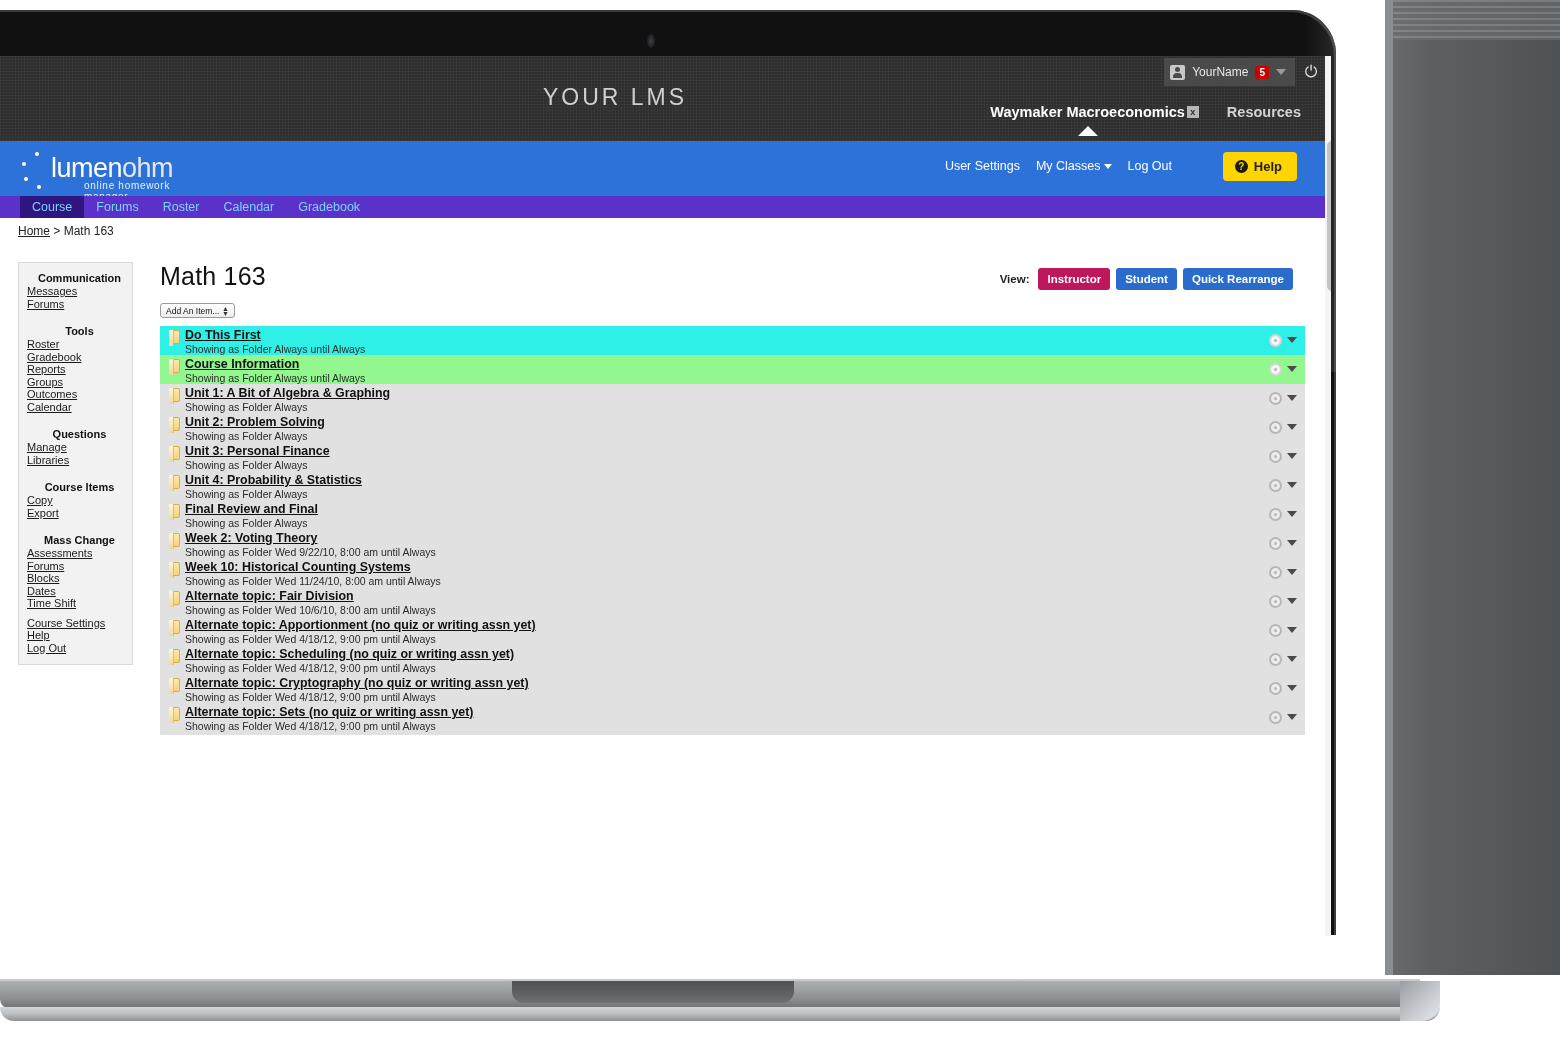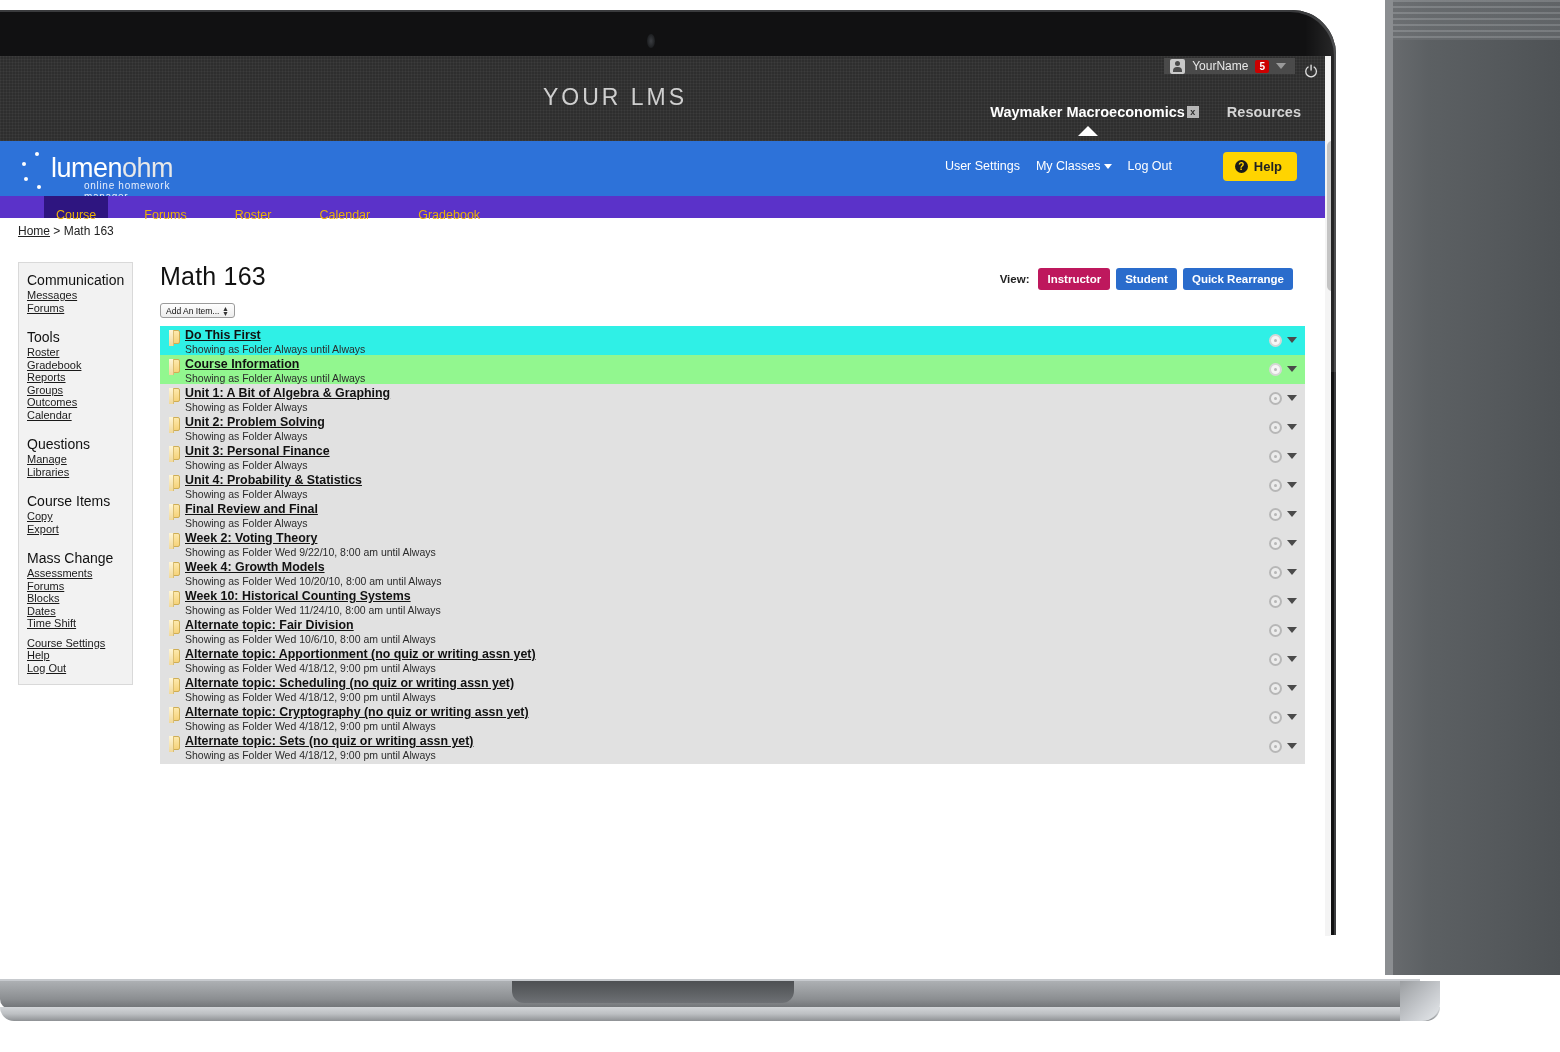--- a/index.html
+++ b/index.html
@@ -86,21 +86,21 @@
     background-color:#2e2e2e;
     background-image:
       repeating-linear-gradient(0deg, rgba(255,255,255,.035) 0 1px, rgba(0,0,0,0) 1px 3px),
       repeating-linear-gradient(90deg, rgba(255,255,255,.035) 0 1px, rgba(0,0,0,0) 1px 3px);
   }
   .lms-title {
     position:absolute; left:0; top:28px; width:1230px; text-align:center;
     color:#cfcfcf; font-size:23px; letter-spacing:3px; font-weight:400;
   }
   .userbar {
-    position:absolute; right:36px; top:2px; height:16px;
+    position:absolute; right:36px; top:2px; height:28px;
     display:flex; align-items:center; gap:7px;
     background:#4a4a4a; padding:0 9px 0 6px;
   }
   .avatar-ico {
     width:15px; height:15px; background:#c9c9c9; border-radius:2px;
     position:relative; flex:0 0 auto;
   }
   .avatar-ico::before { content:""; position:absolute; left:5px; top:2px; width:5px; height:5px; border-radius:50%; background:#4a4a4a; }
   .avatar-ico::after { content:""; position:absolute; left:3px; top:8px; width:9px; height:5px; border-radius:4px 4px 0 0; background:#4a4a4a; }
   .uname { color:#e8e8e8; font-size:12px; }
@@ -152,39 +152,39 @@
     font-size:10px; line-height:13px; text-align:center; font-weight:bold;
   }
 
   
   .purple-nav {
     position:absolute; left:0; top:140px; width:1325px; height:22px;
     background:#5b32c9;
   }
   .pn-inner { position:absolute; left:20px; top:0; display:flex; height:22px; }
   .pn-item {
-    color:#eab308; font-size:12.5px; padding:8px 12px; height:22px; line-height:22px;margin-left:24px;
+    color:#7dd3fc; font-size:12.5px; padding:0 12px; height:22px; line-height:22px;
   }
   .pn-item.active { background:#2e1580; }
 
   
   .crumb {
     position:absolute; left:18px; top:168px; font-size:12px; color:#222;
   }
   .crumb a { color:#222; }
 
   
   .page { position:absolute; left:0; top:185px; width:1325px; height:695px; background:#fff; }
 
   
   .sidebar {
     position:absolute; left:18px; top:21px; width:115px;
     background:#f2f2f2; border:1px solid #d9d9d9; padding:9px 0 10px 0;
   }
-  .sb-head { font-size:14px; font-weight:normal; color:#111; padding:0 0 1px 8px; margin-top:8px; }
+  .sb-head { font-size:11px; font-weight:bold; color:#111; padding:0 0 1px 8px; margin-top:8px;text-align:center; }
   .sb-head:first-child { margin-top:0; }
   .sb-link { font-size:11px; color:#1a1a1a; padding:0 0 0 8px; line-height:12.5px; display:block; }
   .sb-gap { height:7px; }
 
   
   .main { position:absolute; left:160px; top:21px; width:1148px; }
   .page-title { font-size:25px; font-weight:400; color:#111; letter-spacing:.2px; }
   .viewbar { position:absolute; right:15px; top:6px; display:flex; align-items:center; gap:6px; }
   .viewlabel { font-size:11.5px; color:#222; font-weight:bold; margin-right:3px; }
   .vbtn { color:#fff; font-size:11.5px; font-weight:bold; padding:5px 9px; border-radius:3px; background:#2a6ccc; }
@@ -427,28 +427,20 @@
               <div class="bar"></div>
               <span class="folder"></span>
               <a class="row-title" href="#">Week 2: Voting Theory</a>
               <span class="row-sub">Showing as Folder Wed 9/22/10, 8:00 am until Always</span>
               <span class="gear"></span>
               <span class="rowcaret"></span>
             </div>
             <div class="row">
               <div class="bar"></div>
               <span class="folder"></span>
-              <a class="row-title" href="#">Week 4: Growth Models</a>
-              <span class="row-sub">Showing as Folder Wed 10/20/10, 8:00 am until Always</span>
-              <span class="gear"></span>
-              <span class="rowcaret"></span>
-            </div>
-            <div class="row">
-              <div class="bar"></div>
-              <span class="folder"></span>
               <a class="row-title" href="#">Week 10: Historical Counting Systems</a>
               <span class="row-sub">Showing as Folder Wed 11/24/10, 8:00 am until Always</span>
               <span class="gear"></span>
               <span class="rowcaret"></span>
             </div>
             <div class="row">
               <div class="bar"></div>
               <span class="folder"></span>
               <a class="row-title" href="#">Alternate topic: Fair Division</a>
               <span class="row-sub">Showing as Folder Wed 10/6/10, 8:00 am until Always</span>

